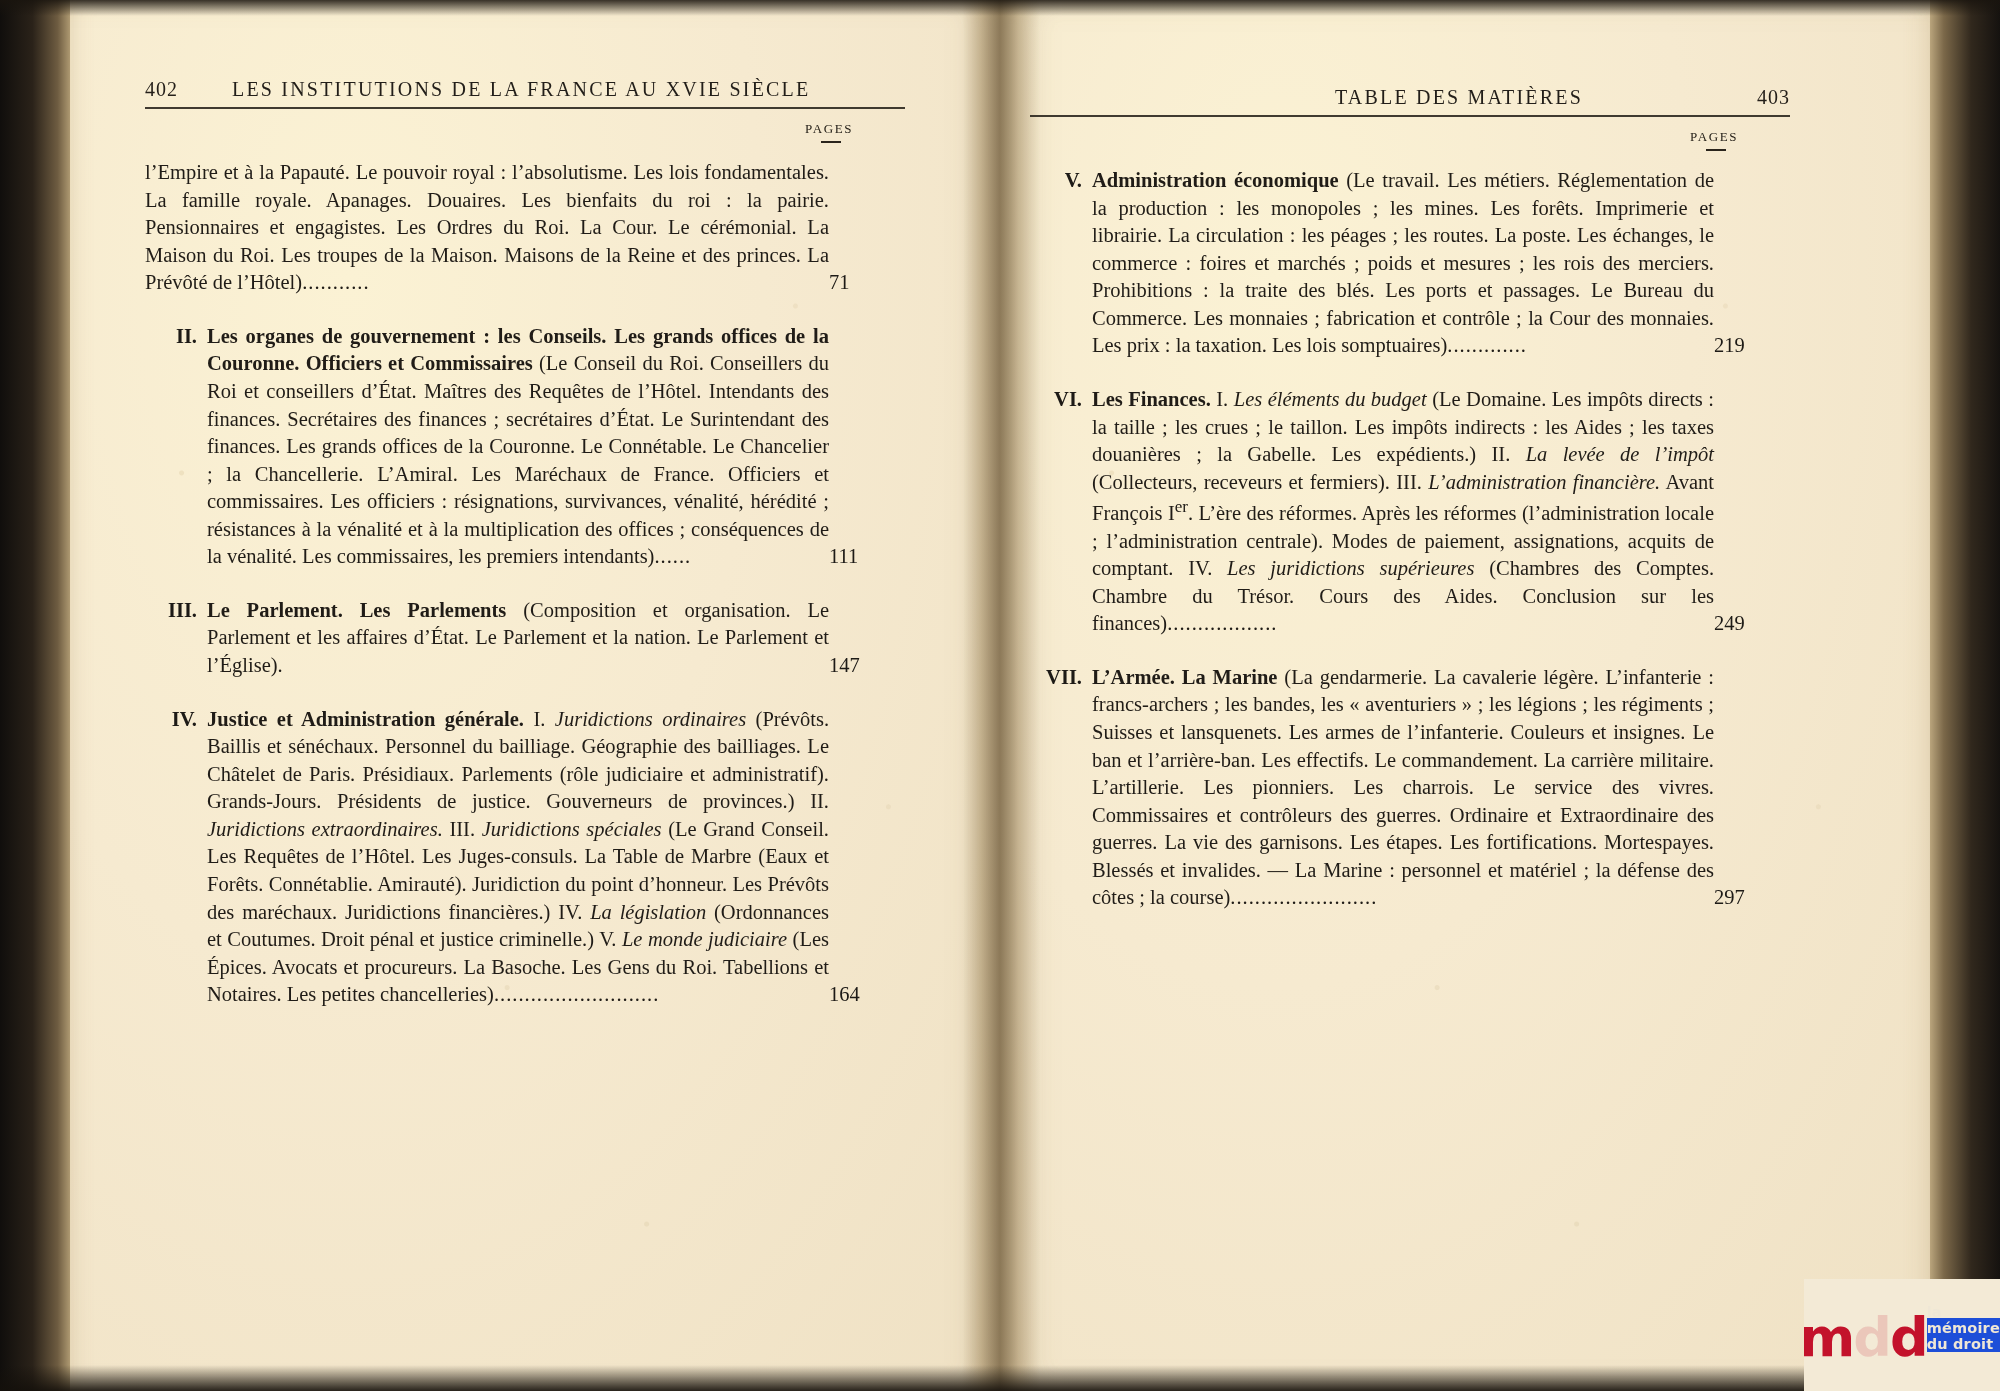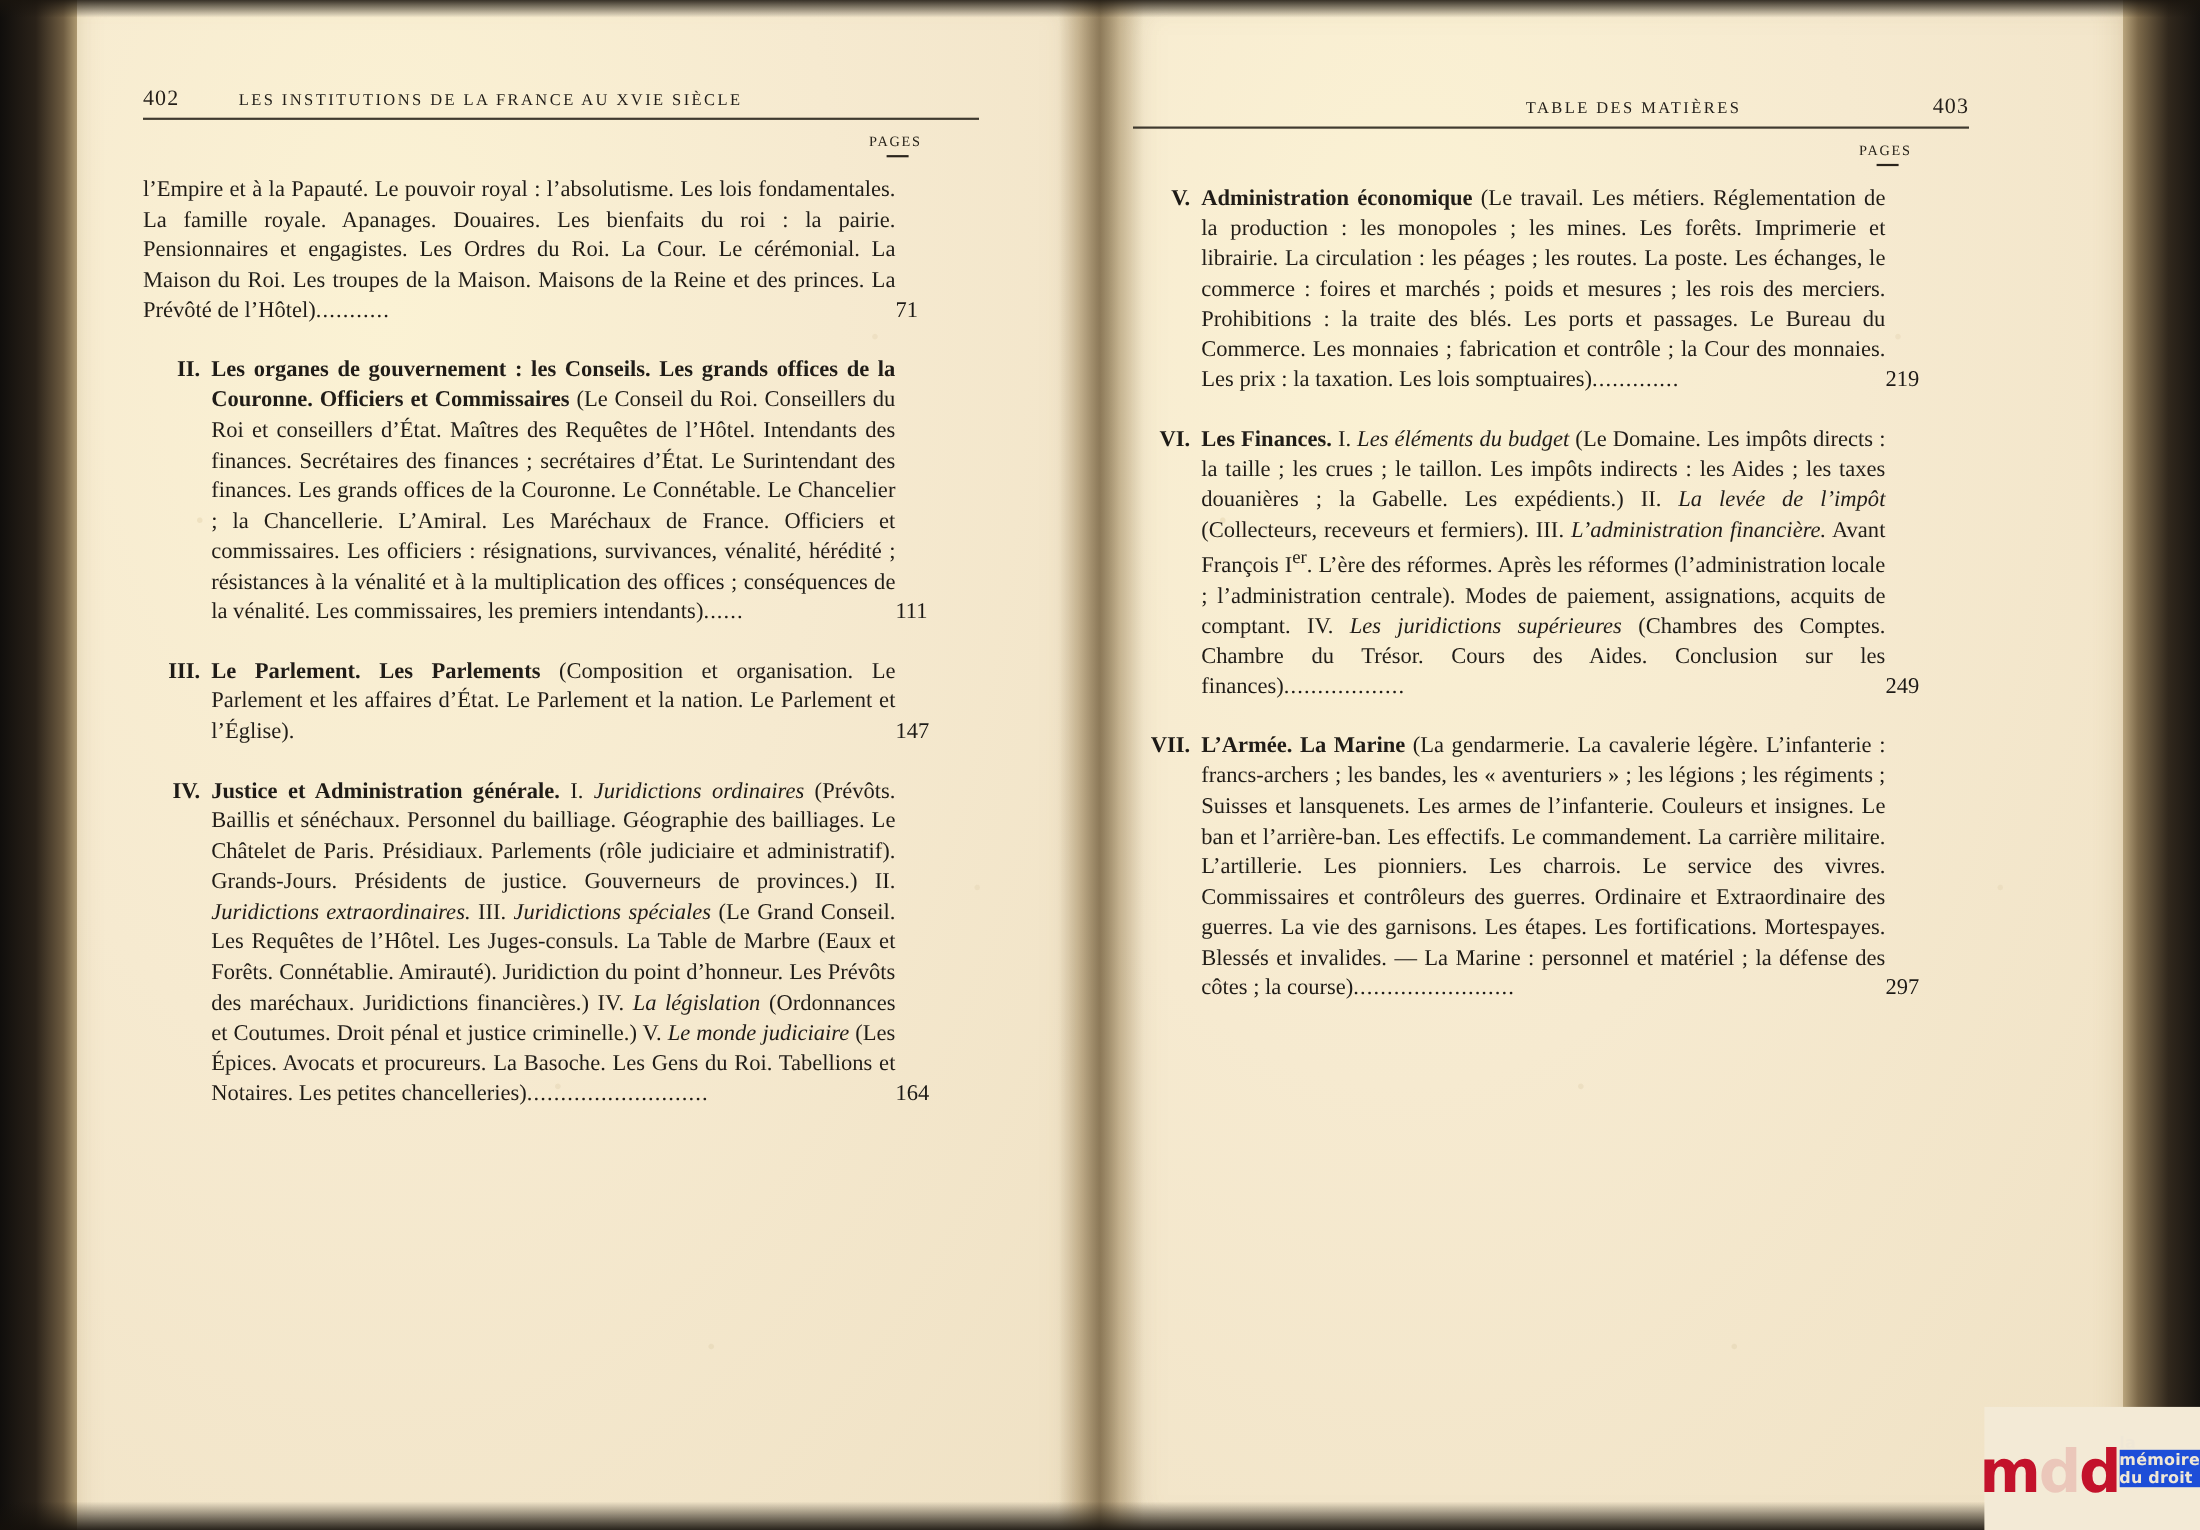--- a/index.html
+++ b/index.html
@@ -76,41 +76,41 @@
     pointer-events: none;
     mix-blend-mode: multiply;
     opacity: .8;
   }
 
   
   .page {
     position: absolute;
     color: #1d1a16;
   }
-  .page-left  { left: 130px;  top: 78px; width: 760px; }
+  .page-left  { left: 145px;  top: 78px; width: 760px; }
   .page-right { left: 1030px; top: 86px; width: 760px; }
 
   .running-head {
     display: flex;
     align-items: baseline;
     font-size: 16.5px;
     letter-spacing: 2.1px;
     text-transform: uppercase;
     color: #221e19;
     height: 26px;
   }
   .rh-left  { justify-content: flex-start; }
   .rh-right { justify-content: flex-end; }
   .folio {
     font-size: 20px;
     letter-spacing: 1px;
     color: #241f19;
   }
   .rh-title {
-    font-size: 15px;
+    font-size: 20px;
     letter-spacing: 2.2px;
   }
   .rh-left .folio { margin-right: 54px; }
   .rh-right .folio { margin-left: 54px; }
   .rh-right .rh-title { margin-left: auto; margin-right: 120px; }
   .rh-left .rh-title { margin-right: auto; }
 
   .head-rule {
     height: 0;
     border-top: 2.4px solid #262119;

